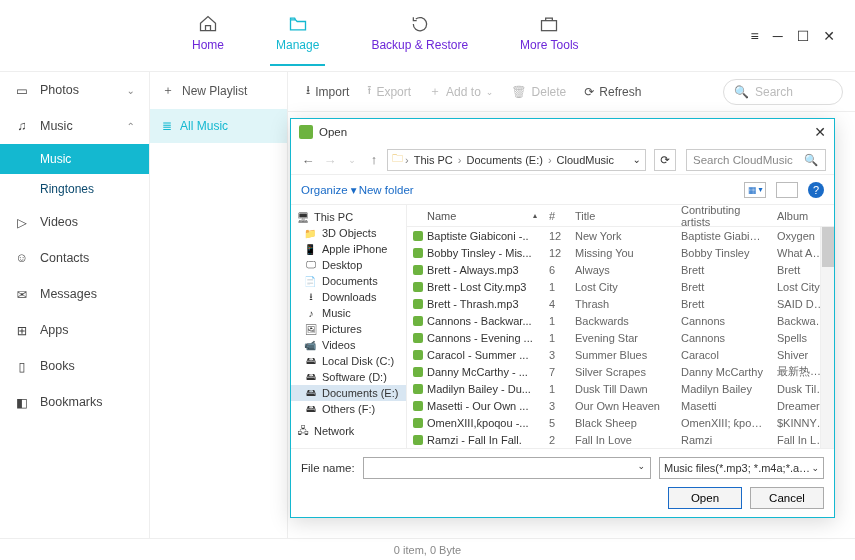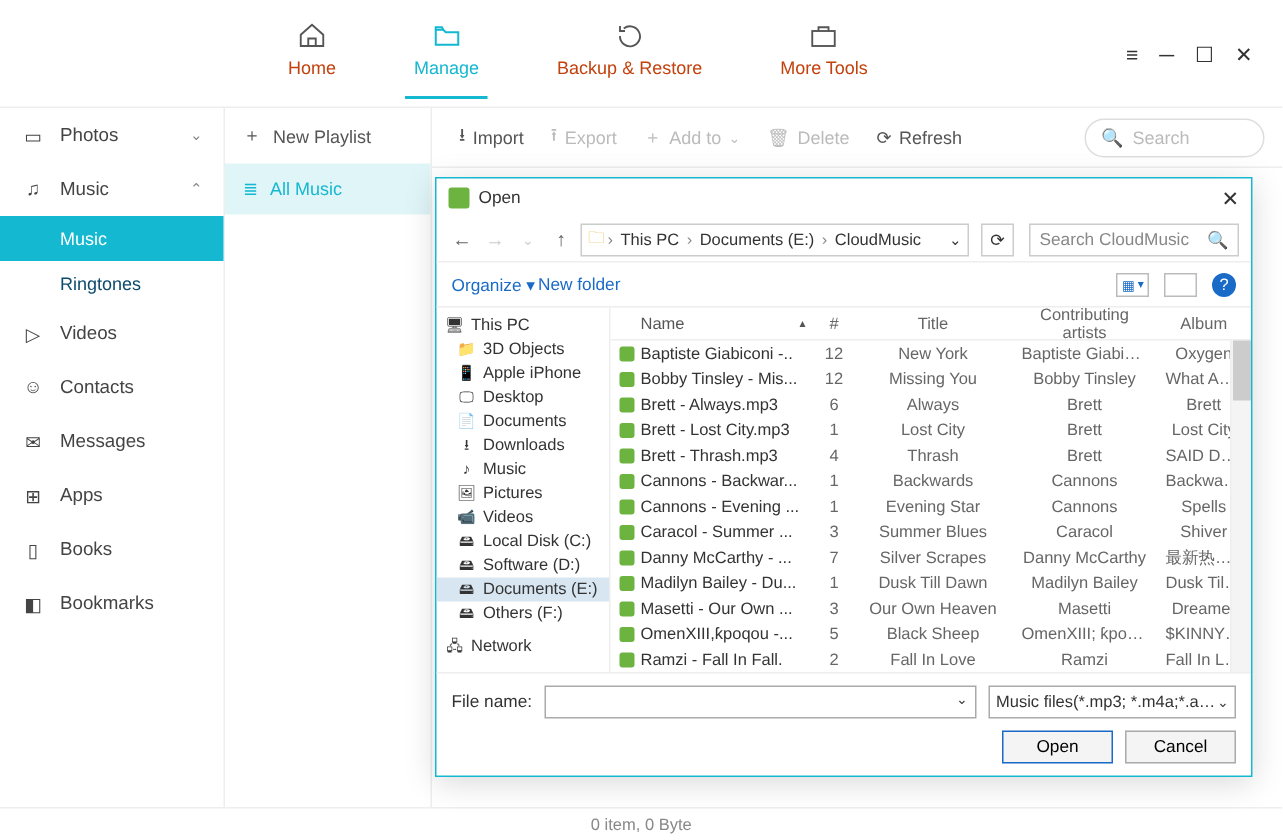--- a/index.html
+++ b/index.html
@@ -5,21 +5,21 @@
 * { box-sizing: border-box; margin: 0; padding: 0; font-family: "Segoe UI", Arial, sans-serif; }
 body { width: 855px; height: 560px; background: #fff; position: relative; overflow: hidden; font-size: 12px; color: #333; }
 
 
 .topbar { height: 72px; display: flex; align-items: center; padding: 0 20px; border-bottom: 1px solid #eee; }
 .device { display: flex; align-items: center; gap: 10px; width: 250px; }
 .dev-icon { width: 14px; height: 22px; border: 1.5px solid #555; border-radius: 2px; position: relative; }
 .dev-icon::after { content: ""; position: absolute; bottom: 2px; left: 50%; transform: translateX(-50%); width: 4px; height: 4px; border: 1px solid #555; border-radius: 50%; }
 .dev-text { font-size: 12px; line-height: 1.3; }
 .tabs { display: flex; gap: 40px; flex: 1; justify-content: center; }
-.tab { display: flex; flex-direction: column; align-items: center; gap: 4px; font-size: 12px; cursor: pointer; padding: 8px 6px 12px; border-bottom: 2px solid transparent; color: #c2410c; }
+.tab { display: flex; flex-direction: column; align-items: center; gap: 4px; font-size: 12px; cursor: pointer; padding: 8px 6px 12px; border-bottom: 2px solid transparent; color: #6d28d9; }
 .tab.active { color: #14b8d0; border-bottom-color: #14b8d0; }
 .tab-icon { width: 24px; height: 20px; display: flex; align-items: center; justify-content: center; }
 .tab-icon svg { width: 22px; height: 20px; }
 .win-controls { display: flex; gap: 14px; font-size: 14px; color: #333; margin-left: auto; }
 
 
 .content { display: flex; height: calc(560px - 72px - 22px); }
 .sidebar { width: 150px; border-right: 1px solid #eee; }
 .sb-item { display: flex; align-items: center; gap: 10px; padding: 10px 14px; font-size: 12.5px; color: #444; cursor: pointer; }
 .sb-item .chev { margin-left: auto; font-size: 10px; color: #888; }
@@ -55,21 +55,21 @@
 .dlg-search { width: 140px; height: 22px; border: 1px solid #ccc; display: flex; align-items: center; padding: 0 6px; margin-left: 6px; color: #888; justify-content: space-between; }
 .dlg-toolbar { height: 30px; display: flex; align-items: center; padding: 0 10px; gap: 2px; border-bottom: 1px solid #eee; color: #1a6bc7; font-size: 11.5px; }
 .dlg-toolbar .right { margin-left: auto; display: flex; gap: 10px; align-items: center; }
 .view-ic { width: 22px; height: 16px; border: 1px solid #bbb; }
 .dlg-body { flex: 1; display: flex; overflow: hidden; }
 .tree { width: 116px; border-right: 1px solid #eee; overflow: hidden; padding: 4px 0; }
 .tree-item { display: flex; align-items: center; gap: 5px; padding: 2px 6px 2px 14px; font-size: 11px; white-space: nowrap; }
 .tree-item.root { padding-left: 6px; }
 .tree-item.sel { background: #d8e6f2; }
 .tree-ic { width: 12px; height: 12px; display:inline-flex; align-items:center; justify-content:center; font-size: 10px; }
-.files { flex: 1; overflow: hidden; position: relative; text-align: center; }
+.files { flex: 1; overflow: hidden; position: relative; }
 .fhead { display: flex; font-size: 11px; color: #555; border-bottom: 1px solid #eee; height: 22px; align-items: center; }
 .fhead > div { padding: 0 6px; }
 .frow { display: flex; font-size: 11px; height: 17px; align-items: center; color: #333; }
 .frow > div { padding: 0 6px; white-space: nowrap; overflow: hidden; text-overflow: ellipsis; }
 .c-name { width: 136px; display: flex; align-items: center; gap: 4px; }
 .c-num { width: 26px; color: #666; }
 .c-title { width: 106px; color: #666; }
 .c-artist { width: 96px; color: #666; }
 .c-album { flex: 1; color: #666; }
 .mus-ic { width: 10px; height: 10px; background: #6db33f; border-radius: 2px; flex-shrink: 0; }

